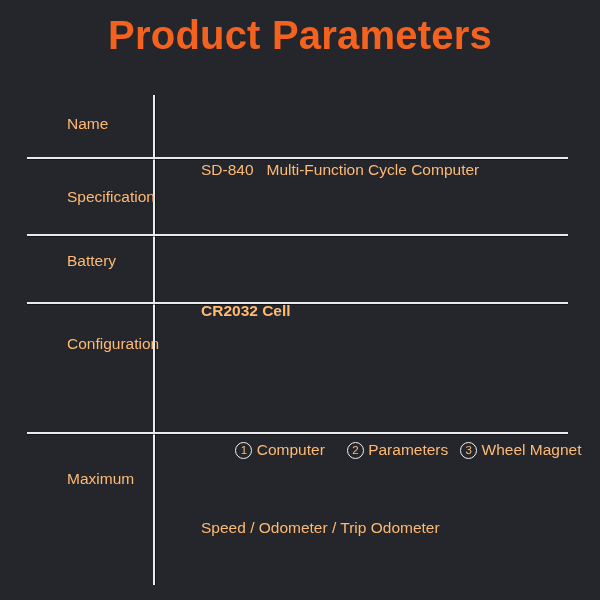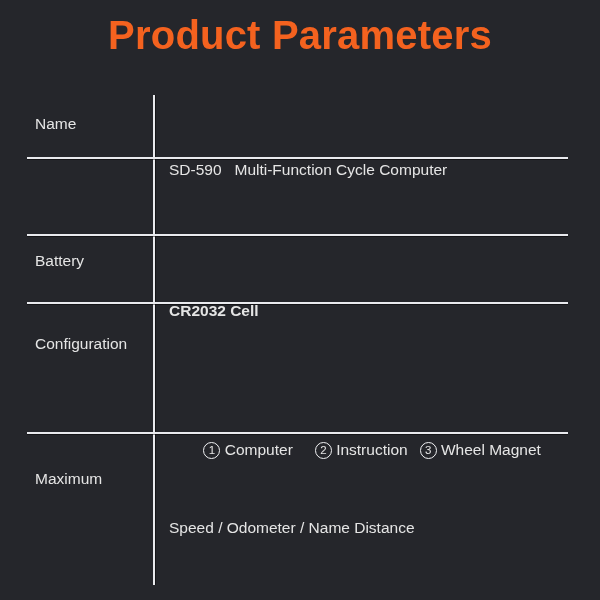--- a/index.html
+++ b/index.html
@@ -62,24 +62,25 @@
     top: 0;
     width: 2px;
     height: 490px;
     background: #e9eaee;
     box-shadow: 1px 0 0 rgba(0,0,0,0.45);
   }
 
   
   .cell {
     position: absolute;
-    color: #e5e5e5;
+    color: #fdba74;
     font-size: 15.5px;
     line-height: 23px;
     white-space: pre;
+    margin-left: 32px;
   }
   .label-cell {
     left: 8px;
     font-size: 15.5px;
   }
   .value-cell {
     left: 142px;
     font-size: 15.5px;
   }
   .value-cell .line {
@@ -119,44 +120,45 @@
 
     <div class="vline"></div>
 
     <div class="hline" style="top:62px;"></div>
     <div class="hline" style="top:139px;"></div>
     <div class="hline" style="top:207px;"></div>
     <div class="hline" style="top:337px;"></div>
 
     <div class="cell label-cell" style="top:17px;">Name</div>
     <div class="cell value-cell" style="top:17px;">
-      <span class="line">SD-590   Multi-Function Cycle Computer</span>
+      <span class="line">SD-840   Multi-Function Cycle Computer</span>
     </div>
 
+    <div class="cell label-cell" style="top:90px;">Specification</div>
 
     <div class="cell label-cell" style="top:154px;">Battery</div>
     <div class="cell value-cell" style="top:158px;font-weight:bold;">
       <span class="line">CR2032 Cell</span>
     </div>
 
     <div class="cell label-cell" style="top:237px;">Configuration</div>
     <div class="cell value-cell" style="top:233px; line-height:27px;">
 
       <span class="cfg-line">
-        <span class="cfg-item"><span class="num">1</span><span> Computer</span></span><span style="display:inline-block;width:22px;"></span><span class="cfg-item"><span class="num">2</span><span> Instruction</span></span><span style="display:inline-block;width:12px;"></span><span class="cfg-item"><span class="num">3</span><span> Wheel Magnet</span></span>
+        <span class="cfg-item"><span class="num">1</span><span> Computer</span></span><span style="display:inline-block;width:22px;"></span><span class="cfg-item"><span class="num">2</span><span> Parameters</span></span><span style="display:inline-block;width:12px;"></span><span class="cfg-item"><span class="num">3</span><span> Wheel Magnet</span></span>
       </span>
 
       <span class="cfg-line">
         <span class="cfg-item"></span><span style="display:inline-block;width:24px;"></span><span class="cfg-item"></span>
       </span>
 
       
     </div>
 
     <div class="cell label-cell" style="top:372px;">Maximum</div>
     <div class="cell value-cell" style="top:368px; line-height:26px;">
-      <span class="line">Speed / Odometer / Name Distance</span>
+      <span class="line">Speed / Odometer / Trip Odometer</span>
       <span class="line"> Maximum Speed / Average Speed</span>
       
     </div>
 
   </div>
 </div>
 
 </body></html>

